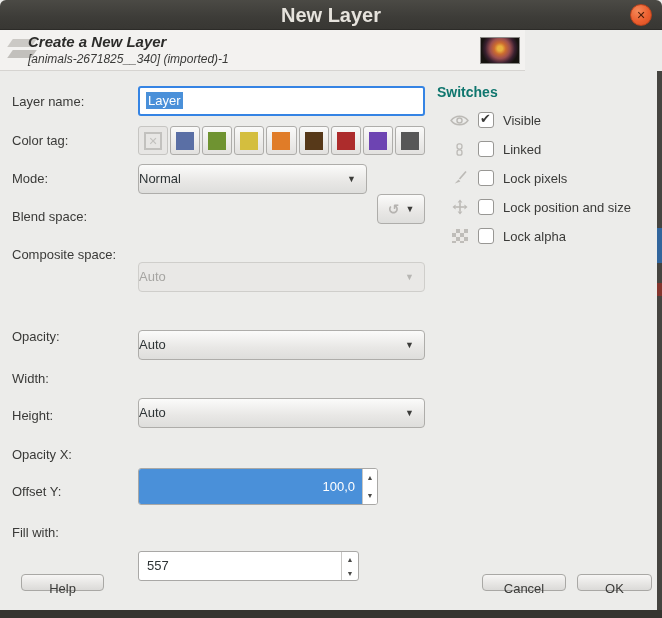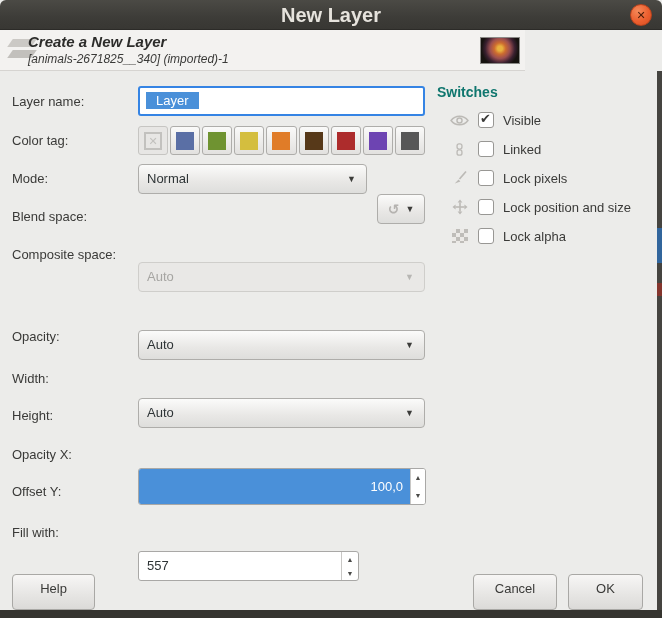--- a/index.html
+++ b/index.html
@@ -28,24 +28,24 @@
   .h-title{position:absolute;left:28px;top:3px;font-size:15px;font-weight:bold;color:#2c2c2a;}
   .h-sub{position:absolute;left:28px;top:22px;font-size:12px;color:#3a3a38;}
   .thumb{position:absolute;right:5px;top:7px;width:40px;height:27px;border:1px solid #8b8a87;
     background:radial-gradient(circle at 50% 42%,#e9b13e 0 10%,#cd6c2f 24%,#9c4f50 42%,#3a2030 62%,#171310 78%);}
 
   
   .row-label{position:absolute;left:12px;font-size:13px;color:#3a3a38;}
   .ctl{position:absolute;font-size:13px;color:#2e3436;}
 
   .entry{background:#ffffff;border:2px solid #3584e4;border-radius:3px;line-height:26px;padding:0 6px;}
-  .entry .sel{background:#4a90d9;color:#fff;padding:1px 10px;}
+  .entry .sel{background:#4a90d9;color:#fff;padding:1px 2px;}
 
   .dropdown{background:linear-gradient(#fbfbfa,#e8e7e5 60%,#dededc);border:1px solid #aeadaa;
-    border-radius:4px;line-height:28px;padding:0 8px;cursor:pointer;position:relative;}
+    border-radius:4px;line-height:28px;padding:0 0;cursor:pointer;position:relative;}
   .dropdown .arrow{position:absolute;right:10px;top:0;font-size:9px;color:#3c3c3a;}
   .dropdown.disabled{background:#e9e8e6;border-color:#cfcecb;color:#a6a5a2;cursor:default;}
   .dropdown.disabled .arrow{color:#b7b6b3;}
 
   .swatch-row{display:flex;gap:2px;}
   .swatch-btn{flex:1;height:29px;border:1px solid #aeadaa;border-radius:3px;cursor:pointer;
     background:linear-gradient(#fafaf9,#e2e1df);display:flex;align-items:center;justify-content:center;}
   .swatch-btn .chip{width:18px;height:18px;}
   .swatch-btn.none{background:#e7e6e4;border-color:#c6c5c2;}
   .swatch-btn.none .chip{border:2px solid #c2c1be;color:#c2c1be;font-size:11px;line-height:14px;text-align:center;}
@@ -70,23 +70,23 @@
   .sw-row{position:absolute;left:450px;height:20px;display:flex;align-items:center;gap:9px;}
   .sw-icon{width:19px;height:16px;display:flex;align-items:center;justify-content:center;}
   .checkbox{width:16px;height:16px;background:#fff;border:1px solid #989794;border-radius:3px;cursor:pointer;
     position:relative;}
   .checkbox.checked::after{content:"✔";position:absolute;left:1px;top:-2px;font-size:13px;color:#3a3a38;}
   .sw-label{font-size:13px;color:#3a3a38;}
   .checker{width:16px;height:14px;
     background:conic-gradient(#bfbdb9 25%,#eceae7 0 50%,#bfbdb9 0 75%,#eceae7 0) 0 0/8px 8px;}
 
   
-  .btn{position:absolute;top:574px;height:36px;border:1px solid #a9a8a5;border-radius:4px;
+  .btn{position:absolute;top:574px;height:17px;border:1px solid #a9a8a5;border-radius:4px;
     background:linear-gradient(#f7f6f5,#e6e5e3 60%,#dbdad8);font-size:13px;color:#3a3a38;
-    text-align:center;line-height:28px;cursor:pointer;}
+    text-align:center;line-height:28px;cursor:pointer;margin-left:9px;}
 
   
   .right-strip{position:absolute;right:0;top:71px;width:5px;height:539px;background:#454440;}
   .right-strip .seg-blue{position:absolute;left:0;right:0;top:157px;height:35px;background:#31659c;}
   .right-strip .seg-red{position:absolute;left:0;right:0;top:212px;height:13px;background:#84352d;}
   .bottom-strip{position:absolute;left:0;bottom:0;width:662px;height:8px;background:#35342f;}
 </style>
 </head>
 <body>
 
@@ -166,21 +166,21 @@
     <span>Auto</span>
     <span class="arrow">▼</span>
   </div>
 
   <div class="ctl dropdown" style="left:138px;top:278px;width:287px;height:30px;">
     <span>Auto</span>
     <span class="arrow">▼</span>
   </div>
 
   <div class="row-label" style="top:318px;line-height:37px;">Opacity:</div>
-  <div class="ctl slider" style="left:138px;top:318px;width:288px;height:37px;">
+  <div class="ctl slider" style="left:138px;top:318px;width:240px;height:37px;">
     <div class="fill" style="width: calc(100% - 15px);"></div>
     <div class="val">100,0</div>
     <div class="spin">
       <span class="up">▲</span>
       <span class="dn">▼</span>
     </div>
   </div>
 
   <div class="row-label" style="top:364px;line-height:30px;">Width:</div>
   <div class="ctl spinbox" style="left:138px;top:364px;width:221px;height:30px;">

